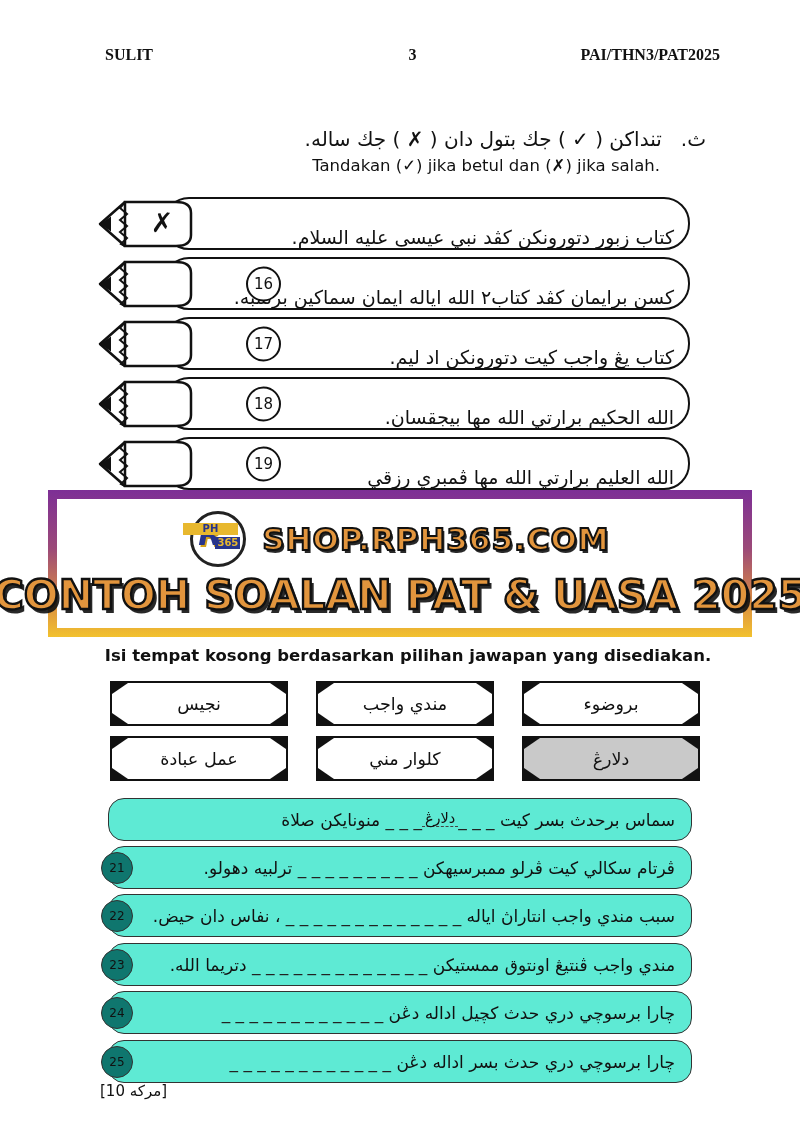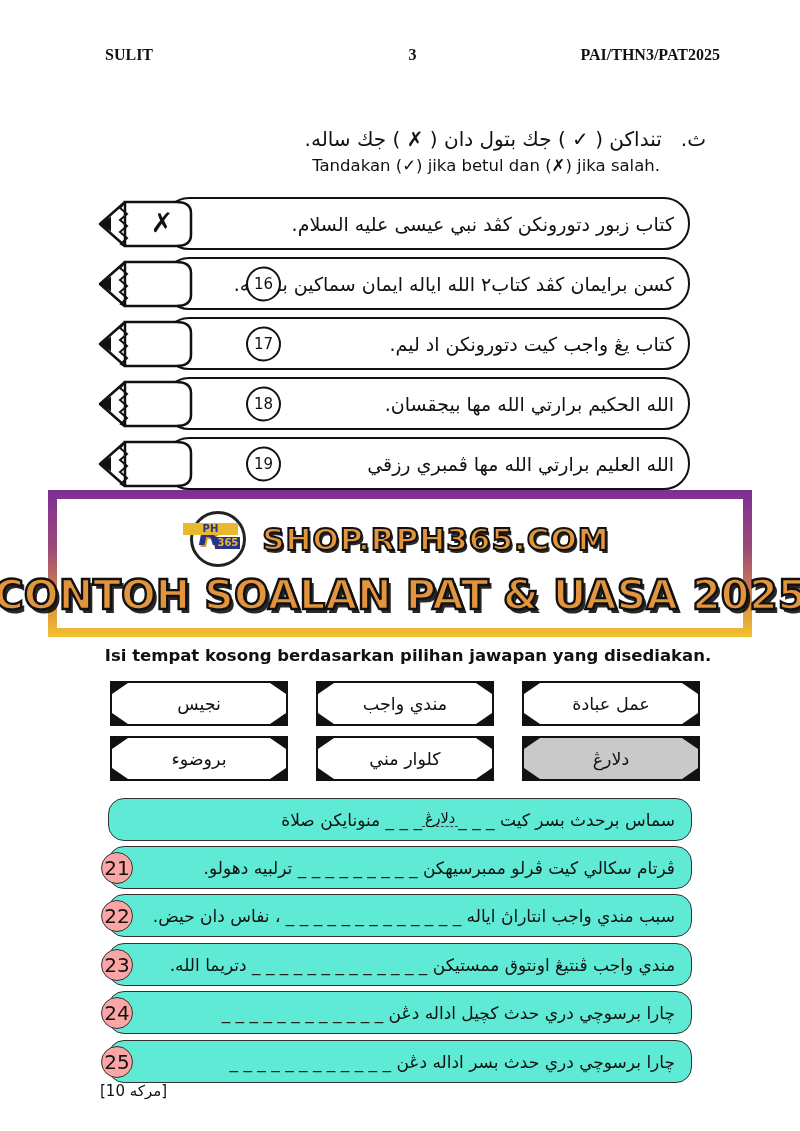--- a/index.html
+++ b/index.html
@@ -14,21 +14,21 @@
   .header .h-right{flex:1;text-align:right;}
 
   
   .instr-ar{position:absolute;top:127px;right:94px;direction:rtl;font-size:20px;}
   .instr-la{position:absolute;top:156px;right:140px;font-size:16.5px;}
   .mark-glyph{font-weight:bold;}
 
   
   .c-row{position:absolute;left:0;width:100%;height:53px;}
   .c-box{position:absolute;left:163px;right:110px;top:0;bottom:0;border:2.6px solid #111;
-         border-radius:26px;display:flex;align-items:center;justify-content:flex-end;
+         border-radius:26px;display:flex;align-items:flex-end;justify-content:flex-end;
          padding:0 14px;box-sizing:border-box;background:#fff;}
   .c-text{direction:rtl;font-size:19px;white-space:nowrap;}
   .pencil{position:absolute;left:92px;top:50%;transform:translateY(-50%);width:108px;height:50px;}
   .pencil-mark{position:absolute;left:50px;top:50%;transform:translateY(-54%);font-size:27px;
                font-weight:bold;width:40px;text-align:center;}
   .pencil-mark:empty{display:none;}
   .c-num{position:absolute;left:198px;top:50%;transform:translateY(-50%);width:31px;height:31px;
          border:2px solid #111;border-radius:50%;background:#fff;display:flex;align-items:center;
          justify-content:center;font-size:15px;z-index:3;margin-left:48px;}
   .c-num:empty{display:none;}
@@ -65,22 +65,22 @@
                 clip-path:polygon(16px 0,calc(100% - 16px) 0,100% 11px,100% calc(100% - 11px),
                 calc(100% - 16px) 100%,16px 100%,0 calc(100% - 11px),0 11px);}
   .choice-inner.highlight{background:#c9c9c9;}
 
   .q-row{position:absolute;left:0;width:100%;height:43px;}
   .q-box{position:absolute;left:108px;right:108px;top:0;bottom:0;border:1.7px solid #333;
          border-radius:16px;display:flex;align-items:center;justify-content:flex-end;
          padding:4px 16px;box-sizing:border-box;background:#5eead4;}
   .q-text{direction:rtl;font-size:17px;white-space:nowrap;}
   .q-num{position:absolute;left:101px;top:50%;transform:translateY(-50%);width:30px;height:30px;
-         border:1.7px solid #333;border-radius:50%;background:#fca5a5;display:flex;align-items:center;
-         justify-content:center;font-size:20px;z-index:3;}
+         border:1.7px solid #333;border-radius:50%;background:#0f766e;display:flex;align-items:center;
+         justify-content:center;font-size:12px;z-index:3;}
   .q-num:empty{display:none;}
   .blank{letter-spacing:0px;color:#222;}
   .blank:empty{display:none;}
   .ans{font-size:14.5px;vertical-align:3px;border-bottom:1.6px dashed #444;padding:0 3px;}
   .ans:empty{display:none;}
 
   .footer{position:absolute;left:100px;top:1082px;font-size:15px;}
 </style>
 </head>
 <body>
@@ -193,26 +193,26 @@
   <div class="sd-instr">Isi tempat kosong berdasarkan pilihan jawapan yang disediakan.</div>
 
   <div class="choices">
     <div class="choice">
         <div class="choice-inner">نجيس</div>
       </div>
     <div class="choice">
         <div class="choice-inner">مندي واجب</div>
       </div>
     <div class="choice">
+        <div class="choice-inner">بروضوء</div>
+      </div>
+    <div class="choice">
         <div class="choice-inner">عمل عبادة</div>
       </div>
     <div class="choice">
-        <div class="choice-inner">بروضوء</div>
-      </div>
-    <div class="choice">
         <div class="choice-inner">كلوار مني</div>
       </div>
     <div class="choice">
         <div class="choice-inner highlight">دلارڠ</div>
       </div>
   </div>
 
   <div class="q-row" style="top:798px;">
     <div class="q-box">
       <span class="q-text"><span>سماس برحدث بسر كيت</span> <span class="blank">_ _ _</span><span class="ans">دلارڠ</span><span class="blank">_ _ _</span> <span>منونايكن صلاة</span></span>

